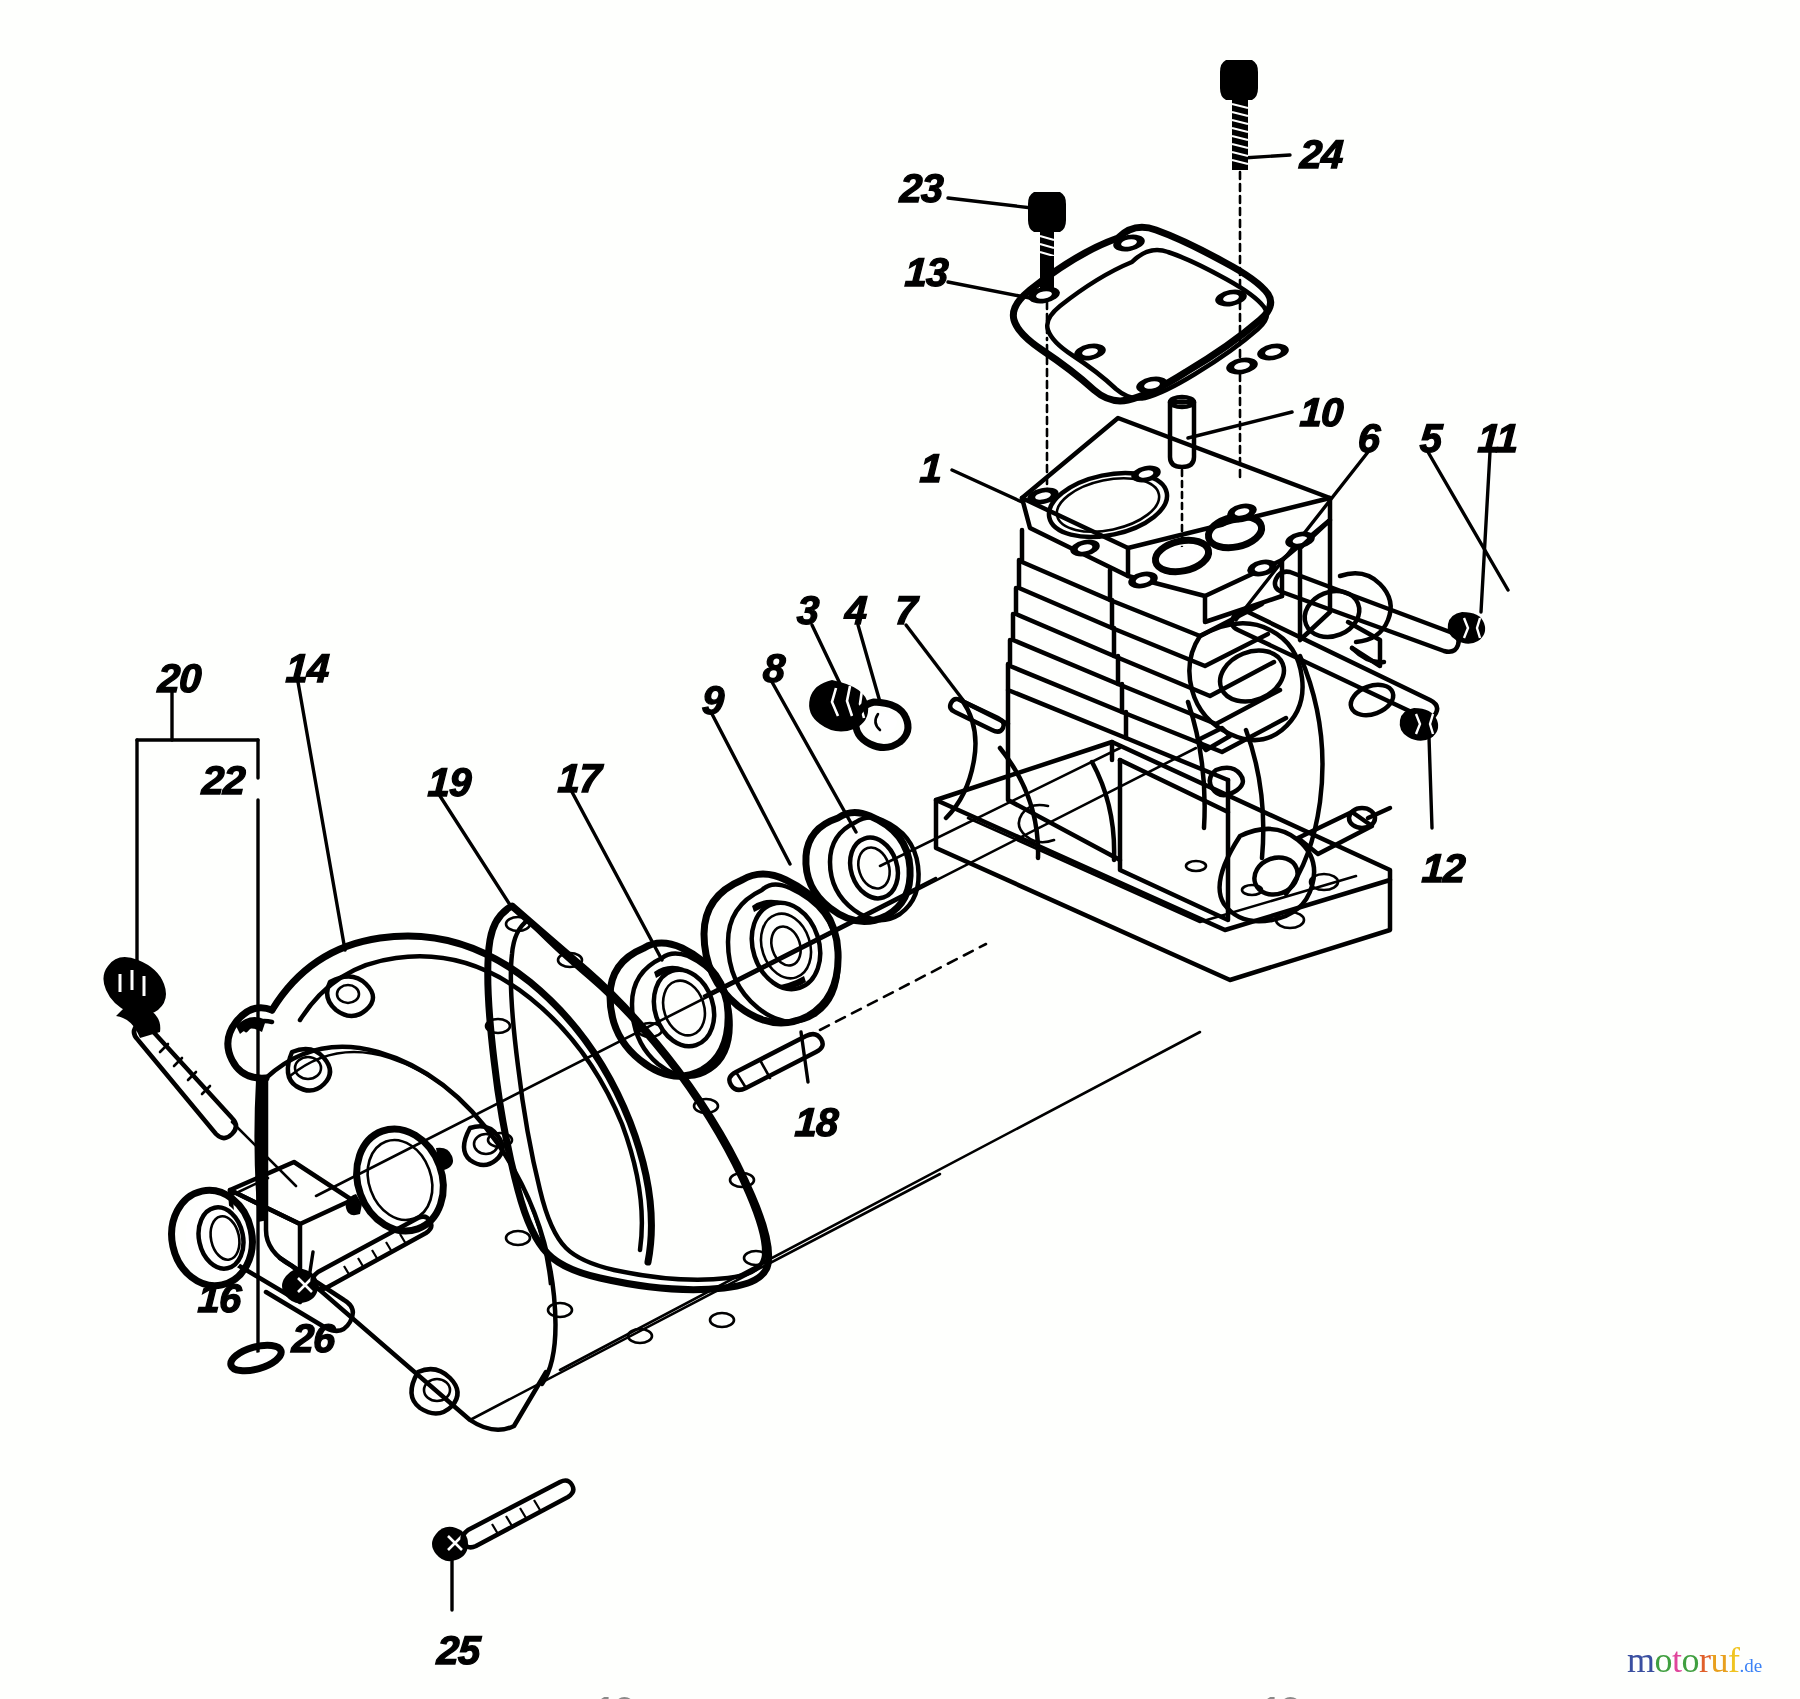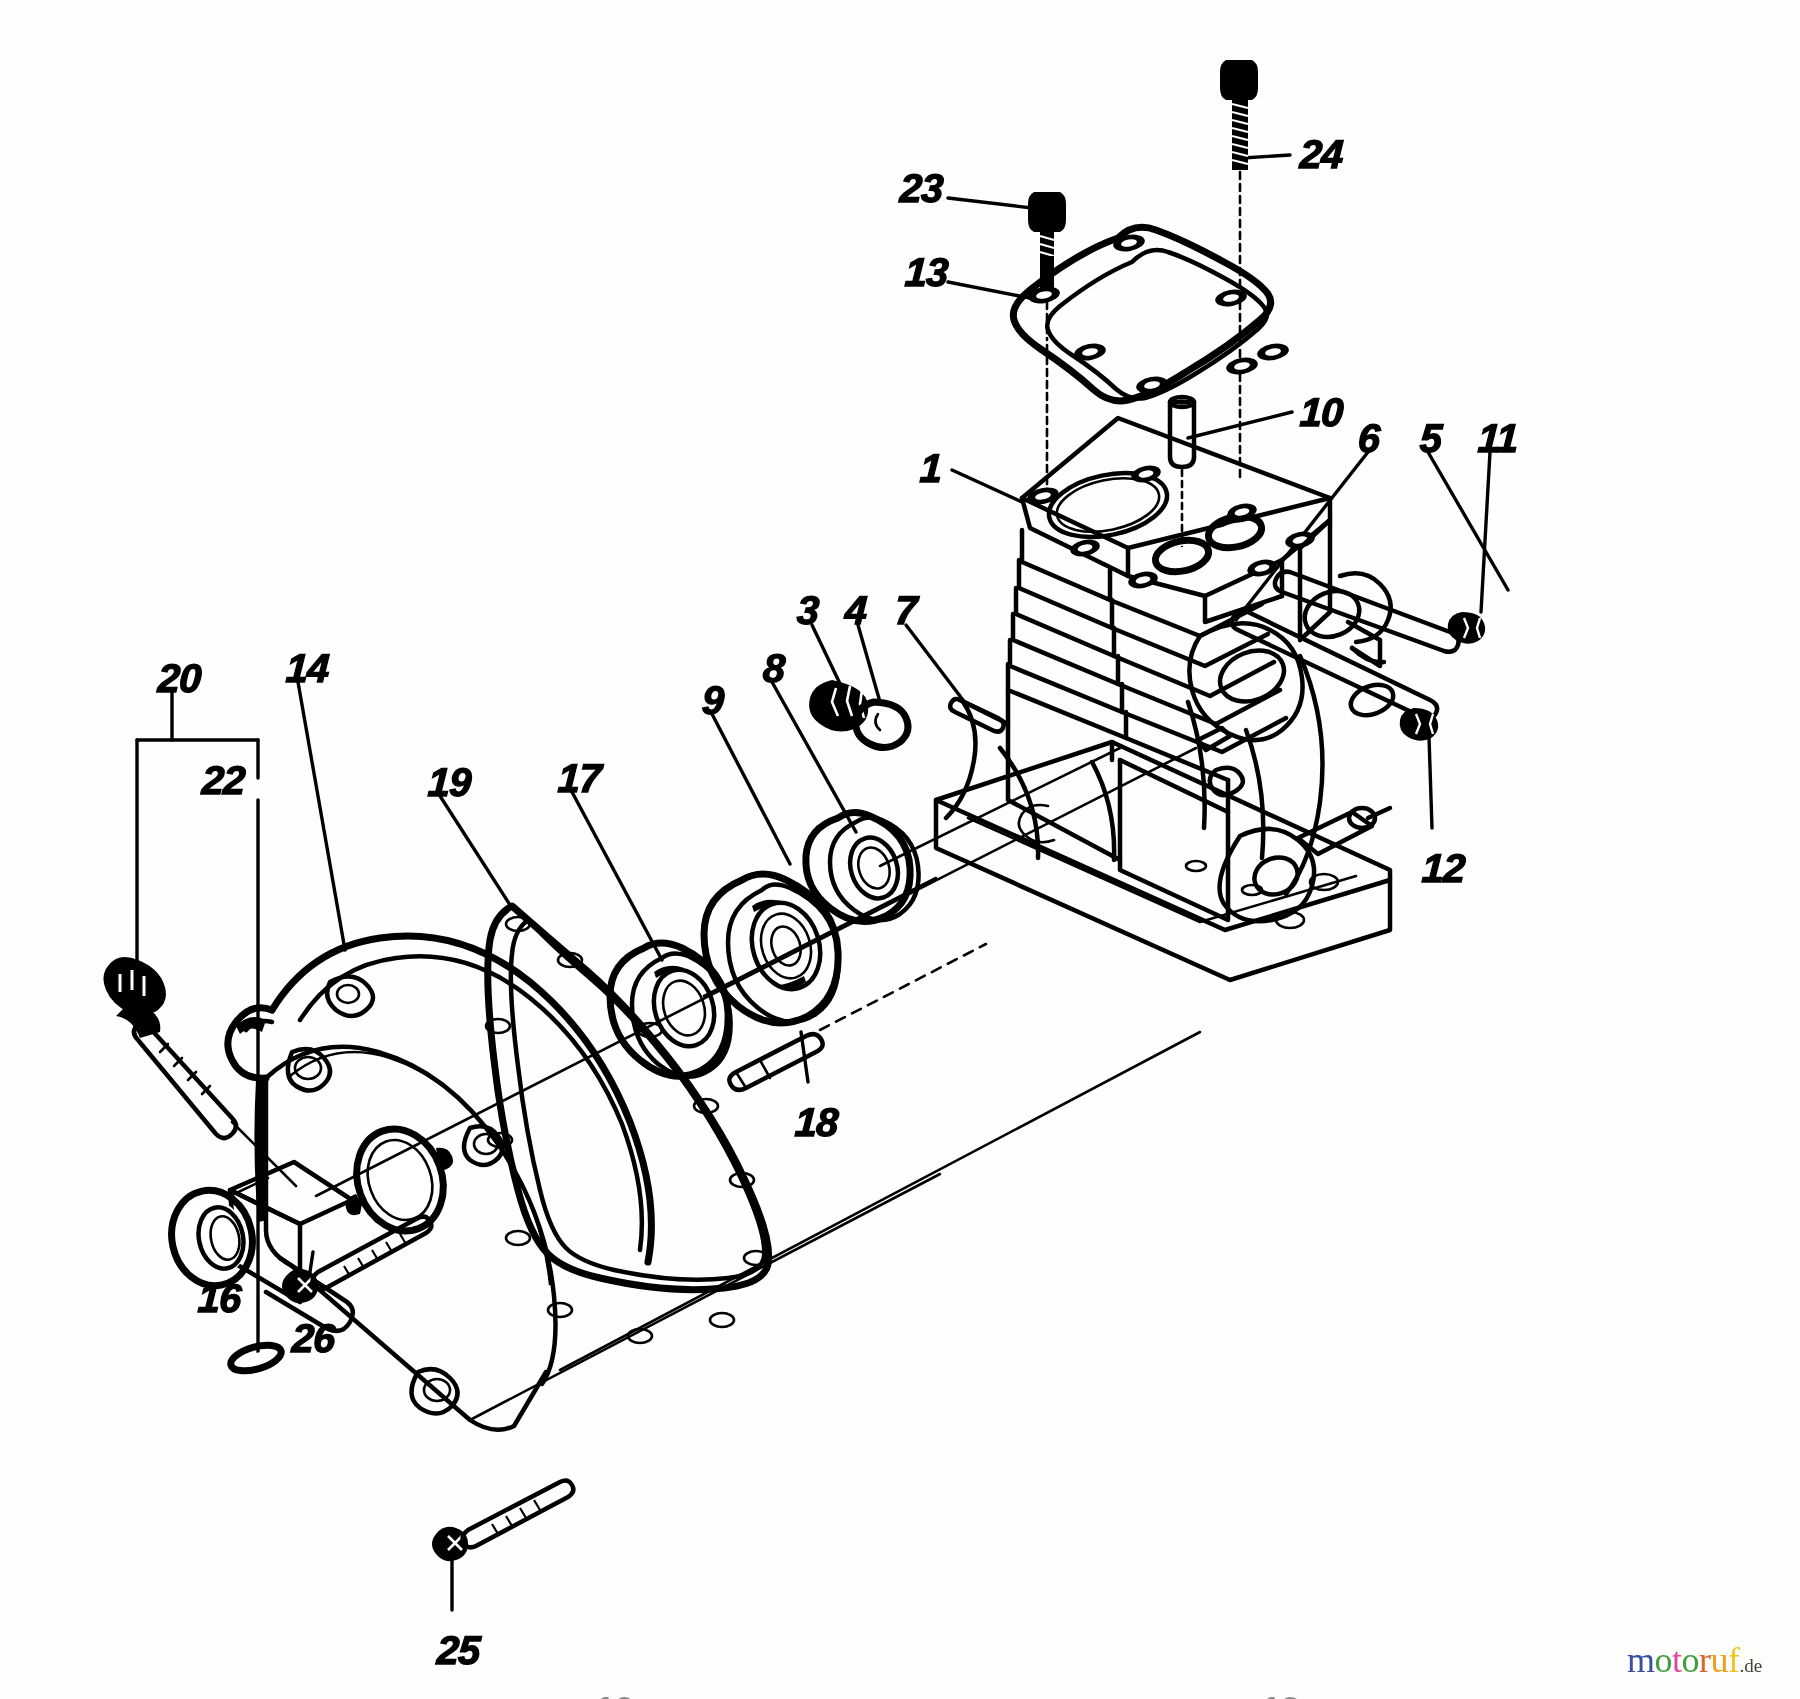--- a/index.html
+++ b/index.html
@@ -32,21 +32,21 @@
   .wm{
     position:absolute;
     left:1627px;top:1642px;
     font-family:"Liberation Serif", serif;
     font-size:36px;
     line-height:36px;
     white-space:nowrap;
     letter-spacing:-0.5px;
   }
   .wm span{display:inline-block;}
-  .wm .suffix{font-size:19px;color:#404040;letter-spacing:0;}
+  .wm .suffix{font-size:19px;color:#3b82f6;letter-spacing:0;}
   .edgemark{
     position:absolute;
     bottom:0;
     font-family:"Liberation Sans", sans-serif;
     font-weight:bold;
     font-size:34px;
     color:#2b2b2b;
     opacity:.55;
     white-space:nowrap;
     height:10px;

